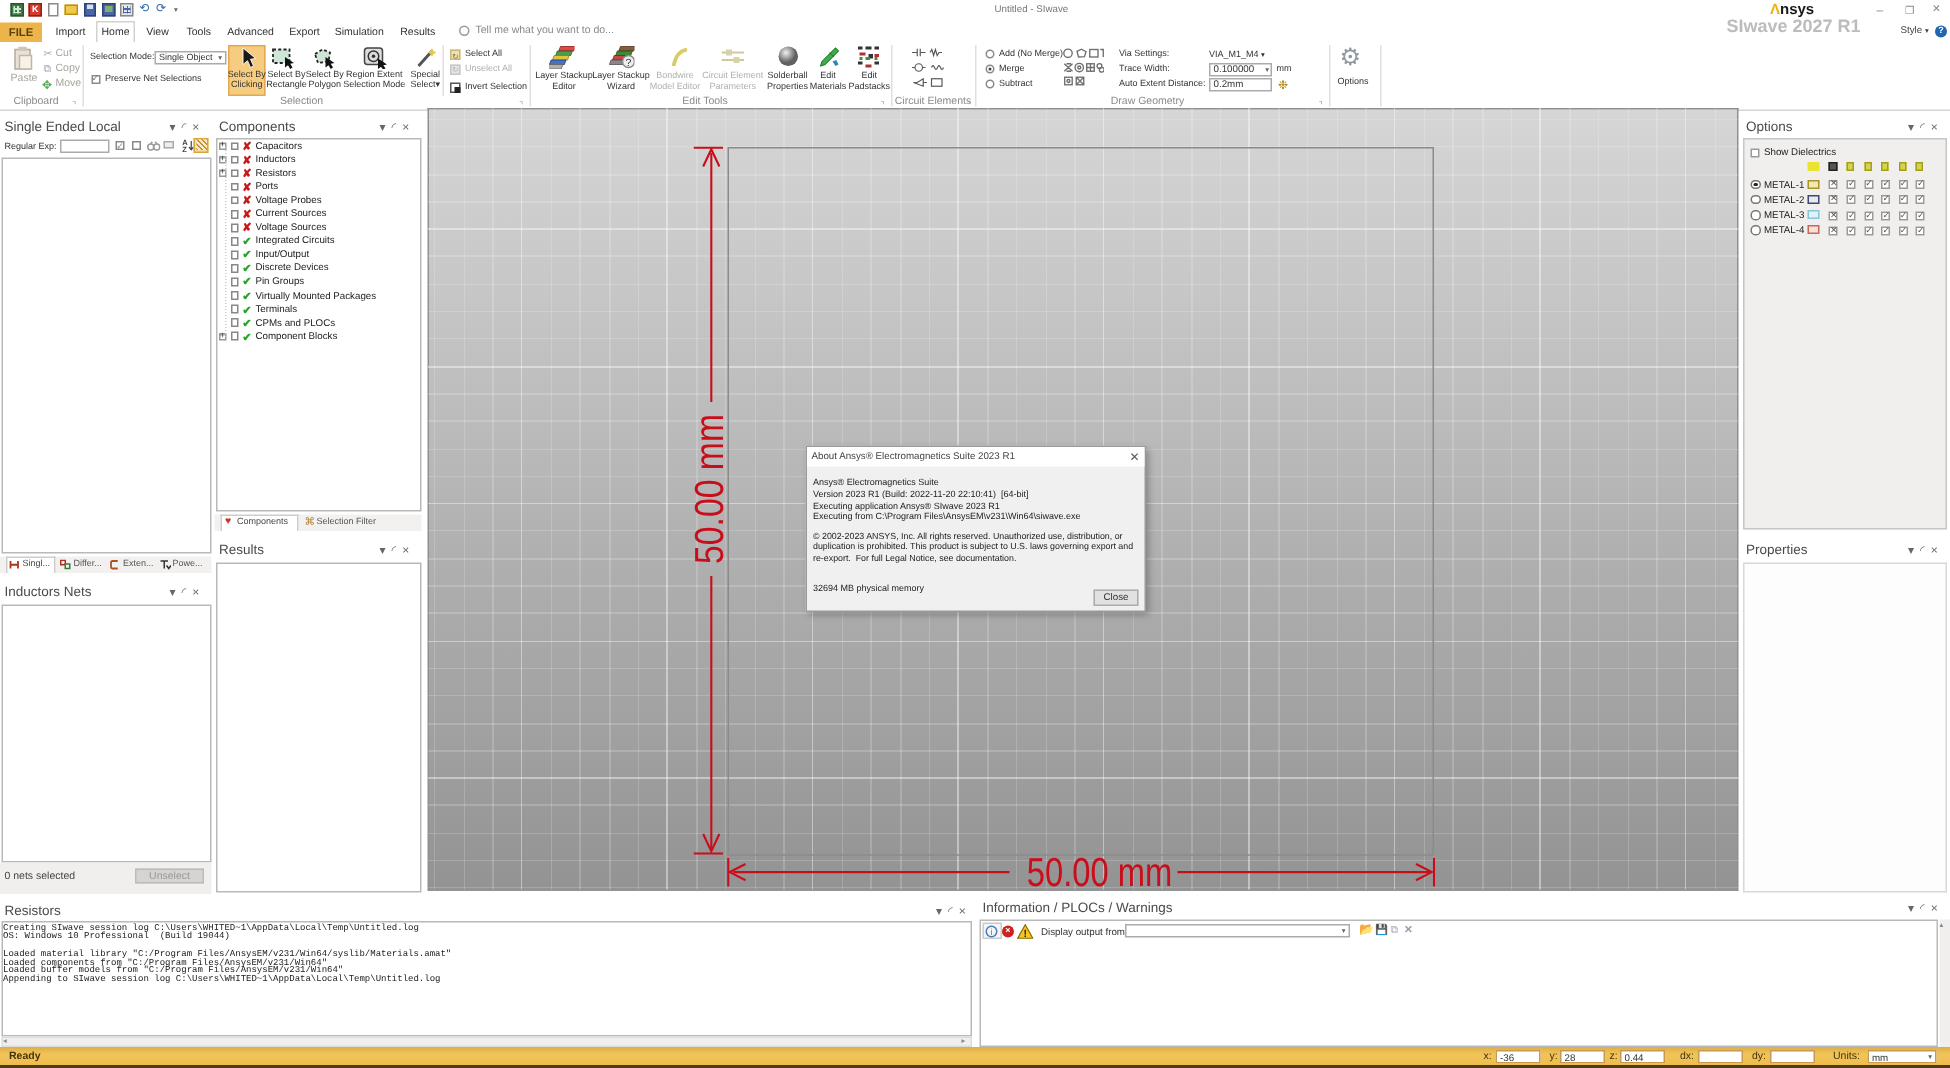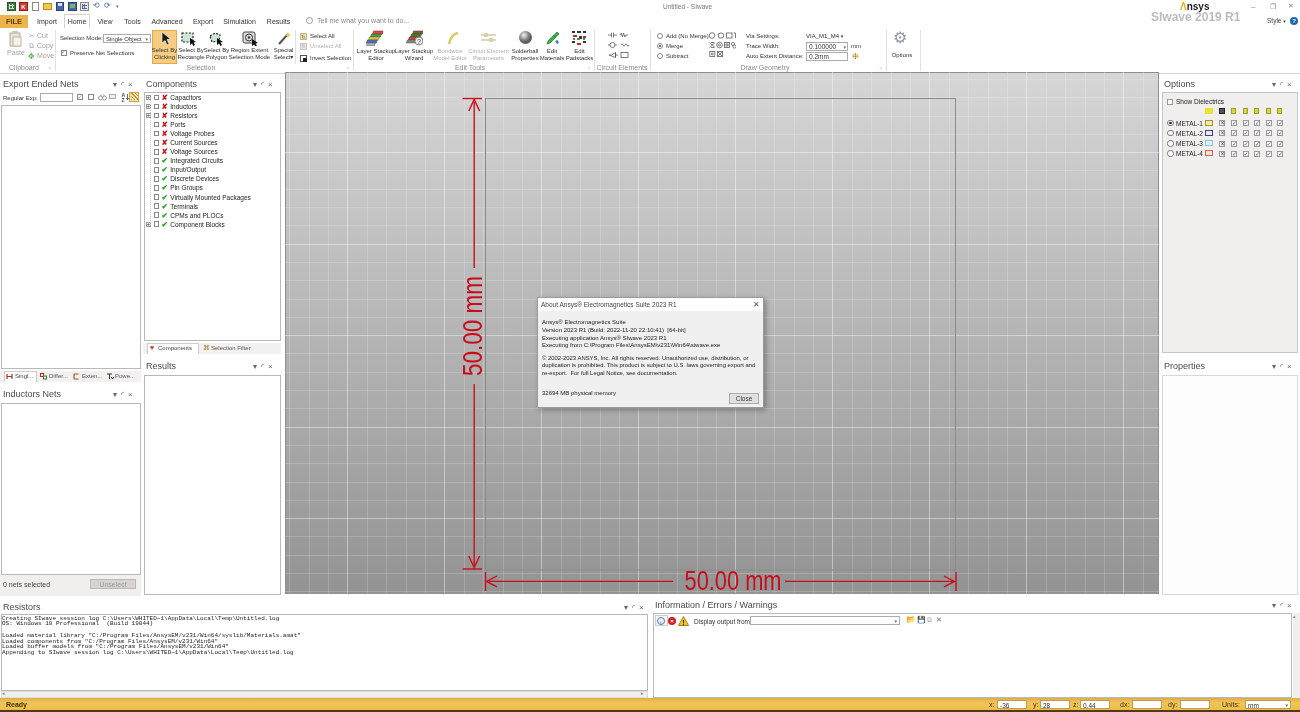--- a/index.html
+++ b/index.html
@@ -39,21 +39,21 @@
     <div style="width:5px;height:4px;margin:1px;background:#7fb06a;"></div>
   </div>
 <div class="abs" style="left:80px;top:2px;width:9px;height:9px;background:#e8e8e8;border:1px solid #888;">
     <div style="width:5px;height:5px;margin:1px;background:repeating-linear-gradient(0deg,#4a66a8 0 1px,transparent 1px 2.5px),repeating-linear-gradient(90deg,#4a66a8 0 1px,transparent 1px 2.5px);"></div>
   </div>
 <div class="abs" style="left:93px;top:1px;font-size:8px;color:#3a6ea8;transform:scaleX(-1);">⟳</div>
 <div class="abs" style="left:104px;top:1px;font-size:8px;color:#3a6ea8;">⟳</div>
 <div class="abs" style="left:116px;top:3px;font-size:5px;color:#666;">▾</div>
 <div class="abs" style="left:663px;top:3px;font-size:6.5px;color:#777;">Untitled - SIwave</div>
 <div class="abs" style="left:1180px;top:1px;font-size:10px;font-weight:bold;color:#1a1a1a;"><span style="color:#efb010;">Λ</span>nsys</div>
-<div class="abs" style="left:1151px;top:10px;font-size:12px;font-weight:bold;color:#bcbcbc;z-index:6;">SIwave 2019 R1</div>
+<div class="abs" style="left:1151px;top:10px;font-size:12px;font-weight:bold;color:#bcbcbc;z-index:6;">SIwave 2027 R1</div>
 <div class="abs" style="left:1251px;top:2px;font-size:8px;color:#888;">–</div>
 <div class="abs" style="left:1270px;top:3px;font-size:7px;color:#888;">❐</div>
 <div class="abs" style="left:1288px;top:2px;font-size:7px;color:#888;">✕</div>
 <div class="abs" style="left:1267px;top:17px;font-size:6.5px;color:#444;z-index:6;">Style <span style="font-size:5px;">▾</span></div>
 <div class="abs" style="left:1290px;top:17px;width:8px;height:8px;border-radius:50%;background:#1d66b0;color:#fff;font-size:6px;text-align:center;line-height:8px;font-weight:bold;z-index:6;">?</div>
 
 <div class="abs" style="left:0;top:14px;width:1300px;height:14px;background:#fff;"></div>
 <div class="abs" style="left:0;top:15px;width:28px;height:13px;background:#ecb44b;color:#5a4208;font-size:7.5px;font-weight:bold;text-align:center;line-height:13px;">FILE</div>
 <div class="abs t8" style="left:32px;top:17.5px;width:30px;text-align:center;">Import</div>
 <div class="abs" style="left:64px;top:14px;width:26px;height:15px;background:#fff;border:1px solid #d5d2ce;border-bottom:none;font-size:7px;color:#333;text-align:center;line-height:14px;">Home</div>
@@ -279,21 +279,21 @@
 <div class="abs" style="left:852px;top:52px;font-size:8px;color:#b5890f;">❉</div>
 <div class="abs glabel" style="left:700px;width:130px;">Draw Geometry</div>
 <div class="abs" style="left:879px;top:66px;font-size:6px;color:#999;">⌝</div>
 <div class="abs vline" style="left:886px;"></div>
 
 <div class="abs" style="left:893px;top:28px;font-size:16px;color:#8f98a3;">⚙</div>
 <div class="abs btn2" style="left:886px;top:52px;width:32px;">Options</div>
 <div class="abs vline" style="left:920px;"></div>
 
 <div id="colA" class="abs" style="left:0;top:76px;width:141px;height:520px;"></div>
-<div class="abs ptitle" style="left:3px;top:79px;">Export Ended Nets</div>
+<div class="abs ptitle" style="left:3px;top:79px;">Single Ended Local</div>
 <div class="abs picons" style="left:113px;top:80px;">▾◜×</div>
 <div class="abs t7" style="left:3px;top:95px;">Regular Exp:</div>
 <div class="abs inp" style="left:40px;top:93px;width:33px;height:9px;"></div>
 <div class="abs cb" style="left:77px;top:94px;width:6px;height:6px;"></div>
 <div class="abs" style="left:77.5px;top:92.5px;font-size:6px;color:#888;">✓</div>
 <div class="abs cb" style="left:88px;top:94px;width:6px;height:6px;"></div>
 <svg class="abs" style="left:98px;top:94px;" width="9" height="7">
     <circle cx="2.5" cy="4" r="2" fill="none" stroke="#999"></circle>
     <circle cx="6.5" cy="4" r="2" fill="none" stroke="#999"></circle>
     <path d="M2.5,2 L3.5,0.5 M6.5,2 L5.5,0.5" stroke="#999"></path>
@@ -616,21 +616,21 @@
 OS: Windows 10 Professional  (Build 19044)
 
 Loaded material library "C:/Program Files/AnsysEM/v231/Win64/syslib/Materials.amat"
 Loaded components from "C:/Program Files/AnsysEM/v231/Win64"
 Loaded buffer models from "C:/Program Files/AnsysEM/v231/Win64"
 Appending to SIwave session log C:\Users\WHITED~1\AppData\Local\Temp\Untitled.log</div>
 <div class="abs" style="left:0.5px;top:690.5px;width:647px;height:7px;background:#f0efee;border:1px solid #ddd;"></div>
 <div class="abs" style="left:2px;top:690px;font-size:5px;color:#888;">◂</div>
 <div class="abs" style="left:641px;top:690px;font-size:5px;color:#888;">▸</div>
 <div id="iew" class="abs" style="left:652px;top:600px;width:648px;height:98px;"></div>
-<div class="abs ptitle" style="left:655px;top:600px;">Information / Errors / Warnings</div>
+<div class="abs ptitle" style="left:655px;top:600px;">Information / PLOCs / Warnings</div>
 <div class="abs picons" style="left:1272px;top:601px;">▾◜×</div>
 <div class="abs" style="left:652.5px;top:612.5px;width:639px;height:85px;background:#fff;border:1px solid #b9b9b9;"></div>
 <div class="abs" style="left:655px;top:615px;width:13px;height:11px;border:1px solid #ccc;background:#f5f5f5;"></div>
 <div class="abs" style="left:657px;top:616.5px;width:8px;height:8px;border-radius:50%;border:1px solid #4a78c0;color:#4a78c0;font-size:6px;text-align:center;line-height:8px;">i</div>
 <div class="abs" style="left:668px;top:616.5px;width:8px;height:8px;border-radius:50%;background:#cc2222;color:#fff;font-size:6px;text-align:center;line-height:8px;font-weight:bold;">×</div>
 <svg class="abs" style="left:678px;top:615.5px;" width="11" height="10">
     <path d="M5.5,0.5 L10.5,9.5 L0.5,9.5 Z" fill="#f7c71f" stroke="#8a6a00" stroke-width="0.8"></path>
     <text x="5.5" y="8.6" text-anchor="middle" font-size="7" font-weight="bold" fill="#222">!</text>
   </svg>
 <div class="abs" style="left:694px;top:618px;font-size:6.5px;color:#333;">Display output from:</div>

